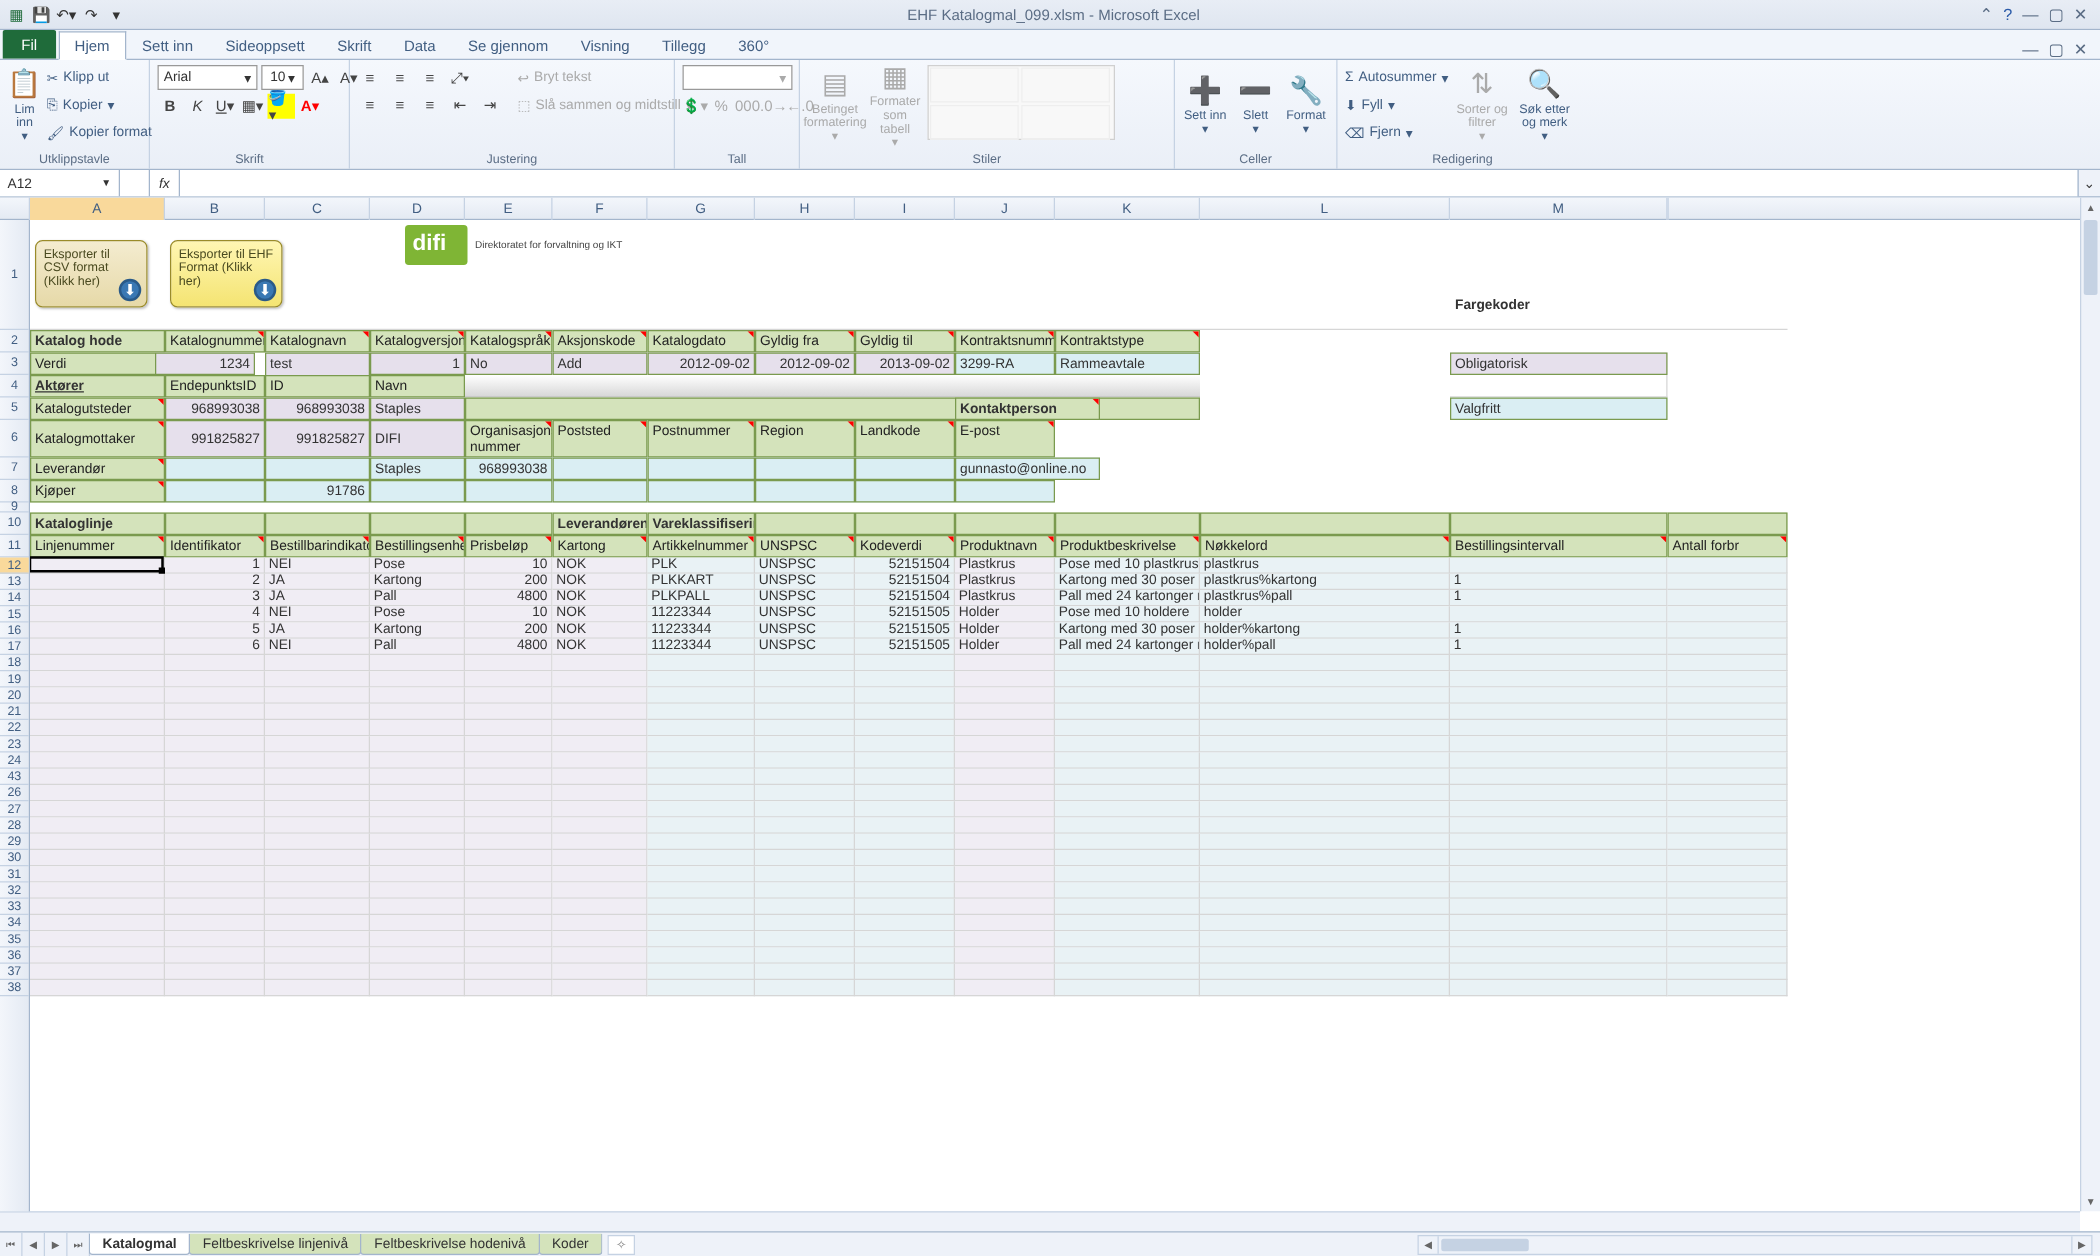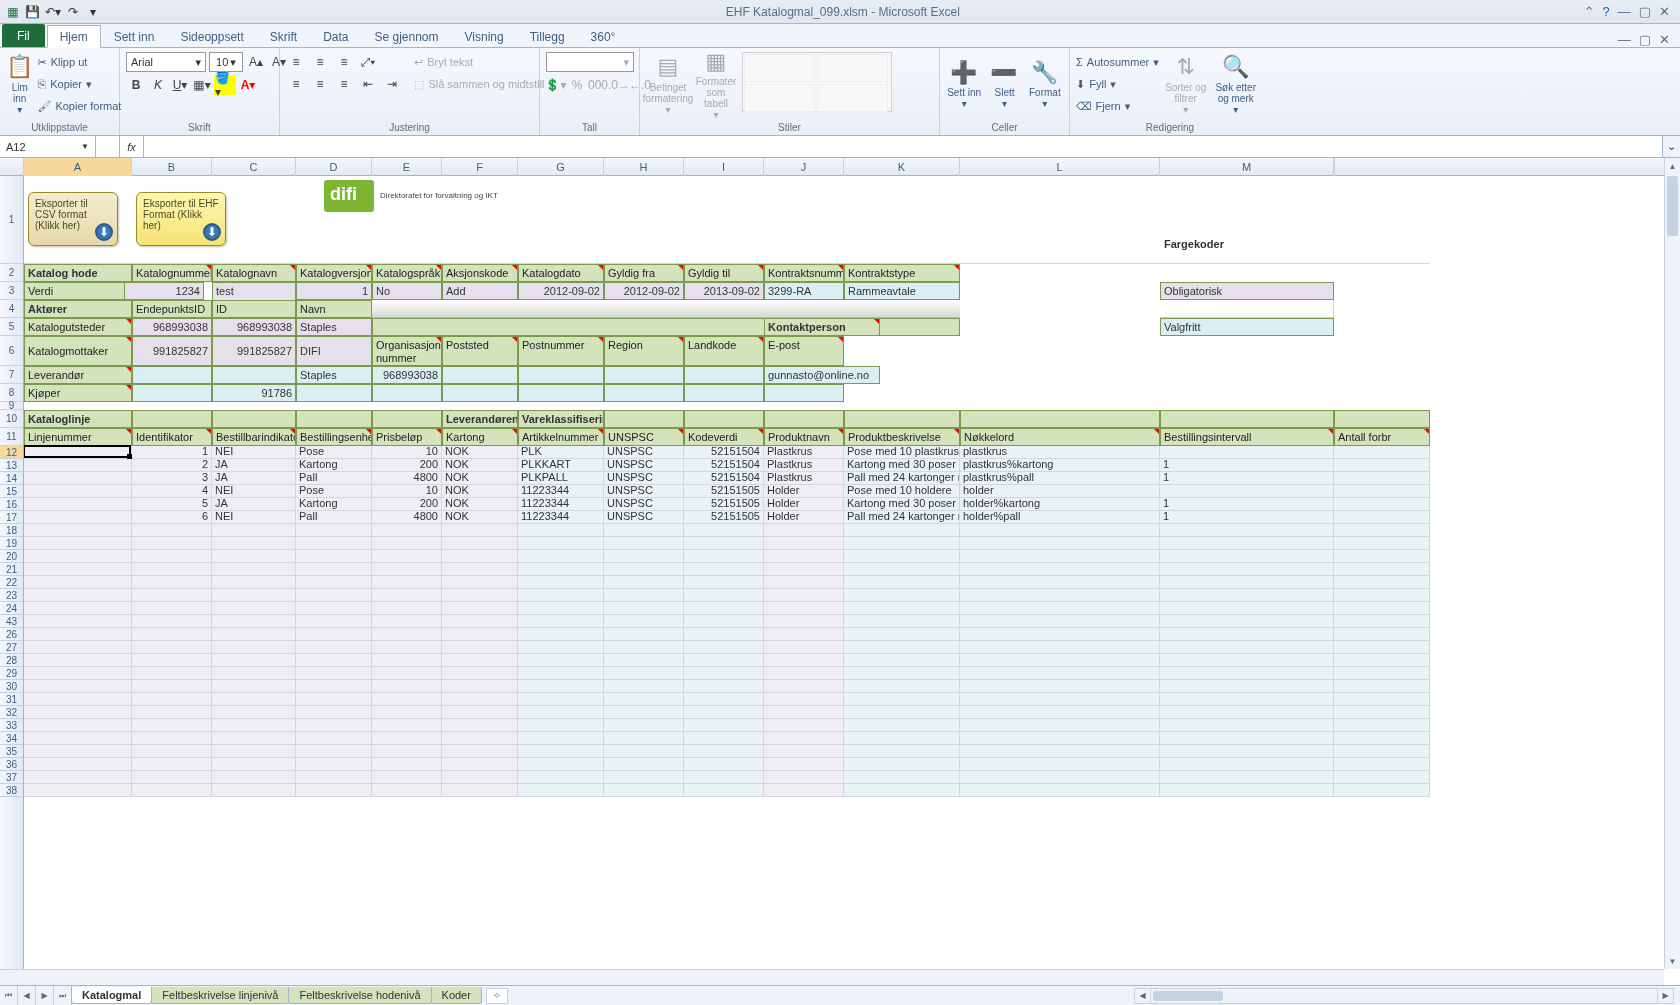--- a/index.html
+++ b/index.html
@@ -405,21 +405,21 @@
       <div class="cell mandatory txt-r" style="position: absolute; left: 100px; top: 106px; width: 80px; height: 18px; line-height: 16px;">1234</div>
       <div class="cell mandatory" style="position: absolute; left: 188px; top: 106px; width: 84px; height: 36px; line-height: 16px;">test</div>
       <div class="cell mandatory txt-r" style="position: absolute; left: 272px; top: 106px; width: 76px; height: 18px; line-height: 16px;">1</div>
       <div class="cell mandatory" style="position: absolute; left: 348px; top: 106px; width: 70px; height: 18px; line-height: 16px;">No</div>
       <div class="cell mandatory" style="position: absolute; left: 418px; top: 106px; width: 76px; height: 18px; line-height: 16px;">Add</div>
       <div class="cell mandatory txt-r" style="position: absolute; left: 494px; top: 106px; width: 86px; height: 18px; line-height: 16px;">2012-09-02</div>
       <div class="cell mandatory txt-r" style="position: absolute; left: 580px; top: 106px; width: 80px; height: 18px; line-height: 16px;">2012-09-02</div>
       <div class="cell mandatory txt-r" style="position: absolute; left: 660px; top: 106px; width: 80px; height: 18px; line-height: 16px;">2013-09-02</div>
       <div class="cell optional" style="position: absolute; left: 740px; top: 106px; width: 80px; height: 18px; line-height: 16px;">3299-RA</div>
       <div class="cell optional" style="position: absolute; left: 820px; top: 106px; width: 116px; height: 18px; line-height: 16px;">Rammeavtale</div>
-      <div class="cell hdr-green-b" style="position: absolute; left: 0px; top: 124px; width: 108px; height: 18px; line-height: 16px;">Aktører</div>
+      <div class="cell hdr-green-b" style="position: absolute; left: 0px; top: 124px; width: 108px; height: 18px; line-height: 16px; text-decoration: underline;">Aktører</div>
       <div class="cell hdr-green" style="position: absolute; left: 108px; top: 124px; width: 80px; height: 18px; line-height: 16px;">EndepunktsID</div>
       <div class="cell hdr-green" style="position: absolute; left: 188px; top: 124px; width: 84px; height: 18px; line-height: 16px;">ID</div>
       <div class="cell hdr-green" style="position: absolute; left: 272px; top: 124px; width: 76px; height: 18px; line-height: 16px;">Navn</div>
       <div style="position: absolute; left: 348px; top: 124px; height: 18px; width: 588px; background: linear-gradient(rgb(255, 255, 255), rgb(216, 216, 216)); border-bottom: 1px solid rgb(187, 187, 187);"></div>
       <div class="cell hdr-green redtri" style="position: absolute; left: 0px; top: 142px; width: 108px; height: 18px; line-height: 16px;">Katalogutsteder</div>
       <div class="cell mandatory txt-r" style="position: absolute; left: 108px; top: 142px; width: 80px; height: 18px; line-height: 16px;">968993038</div>
       <div class="cell mandatory txt-r" style="position: absolute; left: 188px; top: 142px; width: 84px; height: 18px; line-height: 16px;">968993038</div>
       <div class="cell mandatory" style="position: absolute; left: 272px; top: 142px; width: 76px; height: 18px; line-height: 16px;">Staples</div>
       <div class="cell hdr-green-b" style="position: absolute; left: 348px; top: 142px; width: 468px; height: 18px; line-height: 16px; text-align: right; padding-left: 22px;">Adresse</div>
       <div class="cell hdr-green-b" style="position: absolute; left: 740px; top: 142px; width: 196px; height: 18px; line-height: 16px;">Kontaktperson</div>

